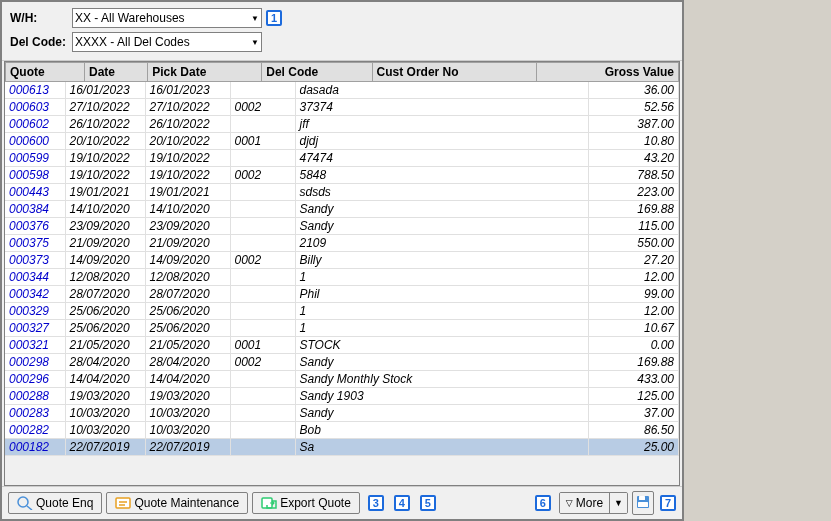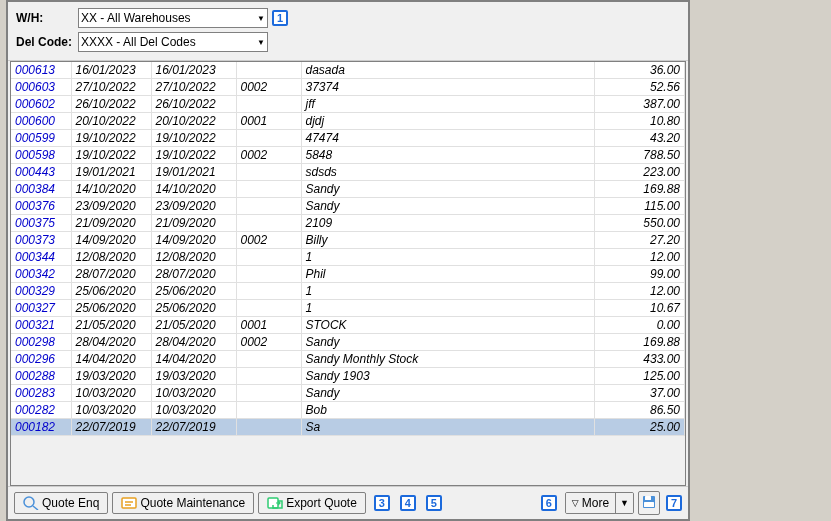--- a/index.html
+++ b/index.html
@@ -11,21 +11,20 @@
       height: 521px;
       overflow: hidden;
     }
     .main-window {
       width: 684px;
       height: 521px;
       background: #f0f0f0;
       border: 2px solid #808080;
       display: flex;
       flex-direction: column;
-      margin-left: 6px;
     }
     .filter-area {
       padding: 6px 8px 4px 8px;
       background: #f0f0f0;
       border-bottom: 1px solid #ccc;
     }
     .filter-row {
       display: flex;
       align-items: center;
       margin-bottom: 4px;
@@ -222,20 +221,32 @@
       <span class="filter-label">Del Code:</span>
       <div class="select-wrapper">
         <select class="filter-select">
           <option>XXXX - All Del Codes</option>
         </select>
       </div>
     </div>
   </div>
 
   <div class="table-container">
+    <table>
+      <thead>
+        <tr>
+          <th>Quote</th>
+          <th>Date</th>
+          <th>Pick Date</th>
+          <th>Del Code</th>
+          <th>Cust Order No</th>
+          <th class="right">Gross Value</th>
+        </tr>
+      </thead>
+    </table>
     <div class="table-scroll">
       <table>
         <colgroup>
           <col style="width:60px">
           <col style="width:80px">
           <col style="width:85px">
           <col style="width:65px">
           <col style="width:auto">
           <col style="width:90px">
         </colgroup>

